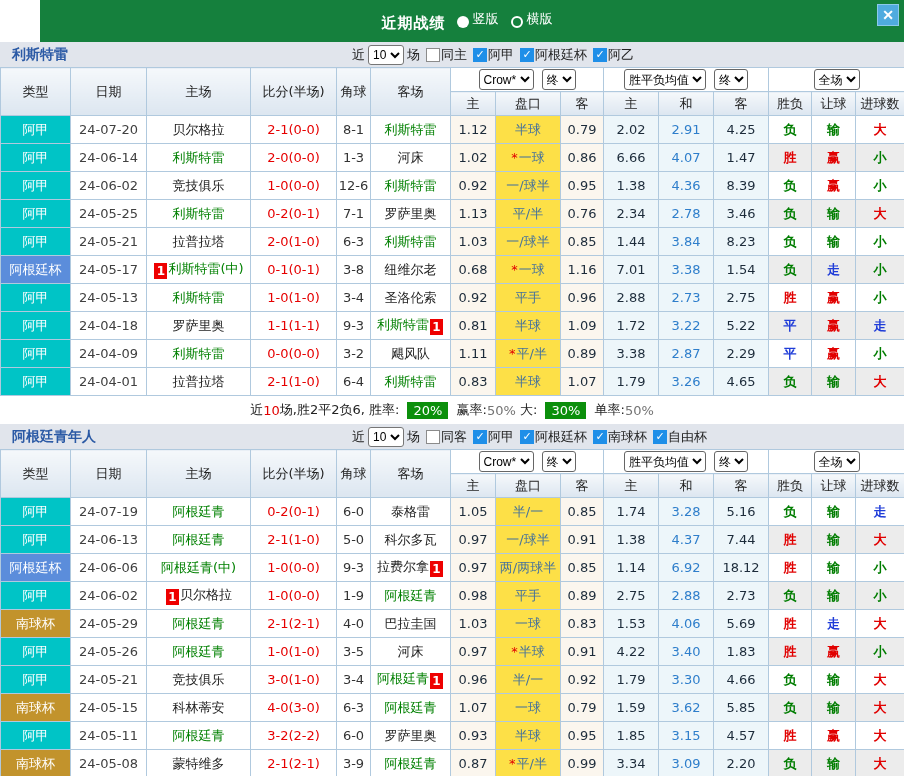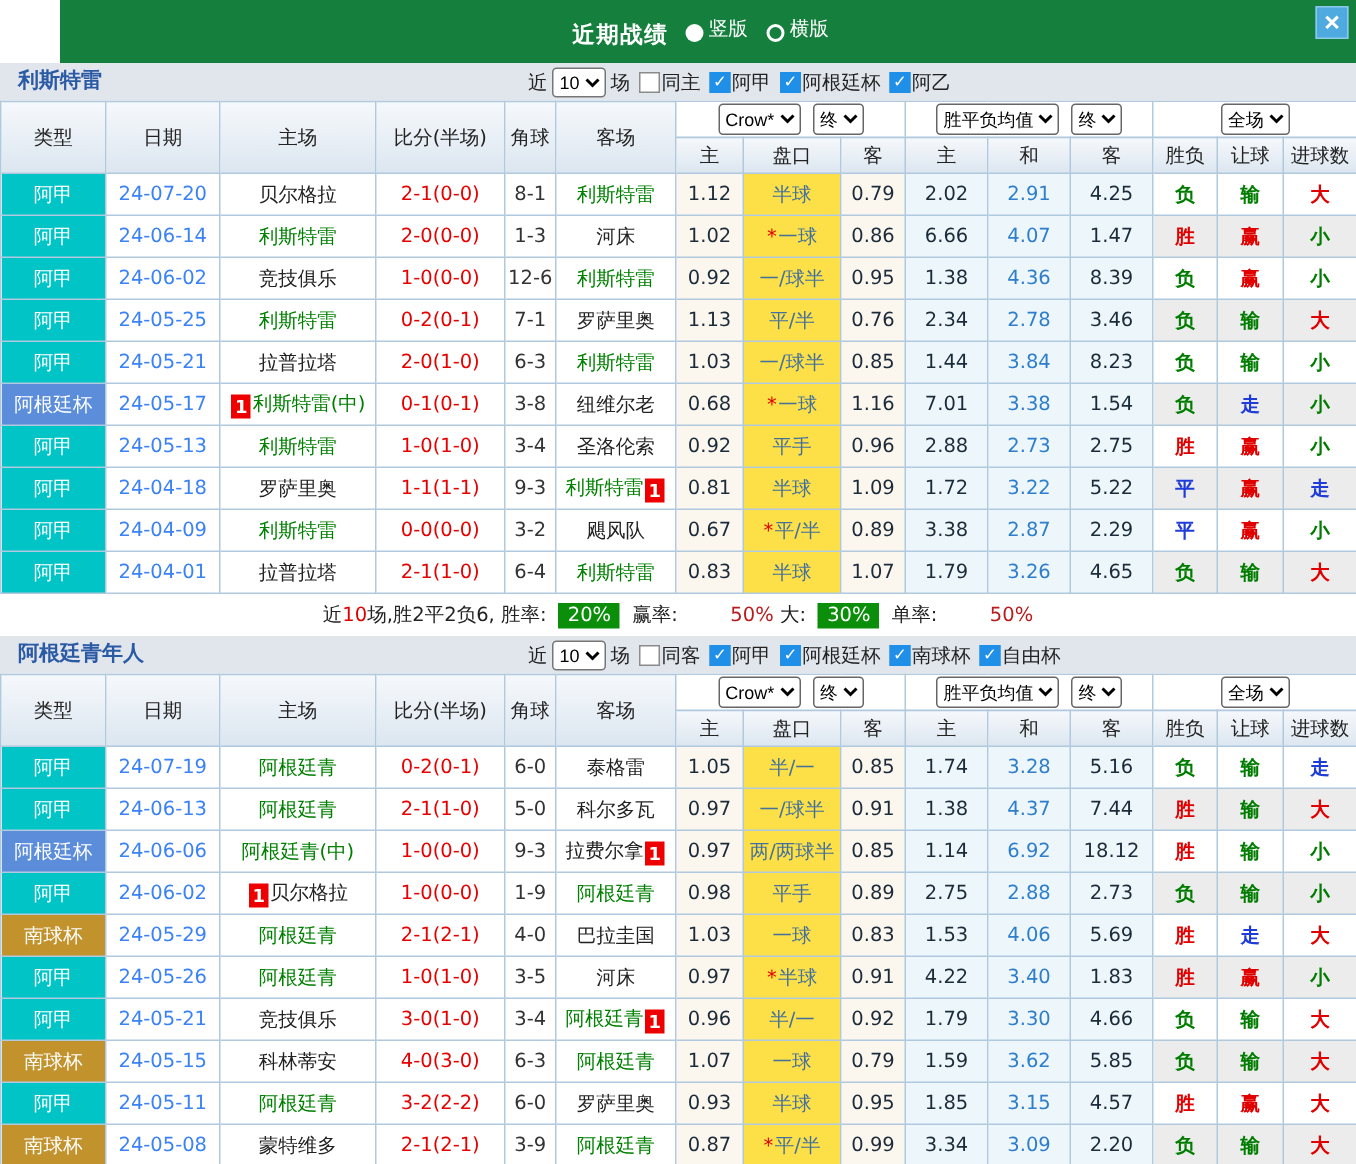--- a/index.html
+++ b/index.html
@@ -28,40 +28,40 @@
   table{border-collapse:collapse;table-layout:fixed;width:904px;}
   td,th{border:1px solid #b0c9de;text-align:center;font-size:13px;font-weight:normal;color:#222;padding:0;overflow:hidden;white-space:nowrap;}
   th{height:23px;background:linear-gradient(#f5f8fb,#dce6f0);}
   td.dd-cell{height:23px;background:#fff;text-decoration:underline;}
   td.dd-cell select{height:21px;font-size:12px;border:1px solid #666;border-radius:3px;background:#fff;margin:0 4px;max-width:95%;}
   tr.data td{height:27px;}
   td.lg{color:#fff;}
   .lg-a{background:#00c4c6;}
   .lg-c{background:#5b8ddb;}
   .lg-s{background:#c2932c;}
-  td.date{color:#3b82f6;}
+  td.date{color:#404040;}
   td.cor{color:#333;}
   td.score span{color:#e60000;}
   td.odds{background:#fbf6ee;color:#1c2b3a;}
   td.hcapc{background:#fde047;color:#44719c;}
   .star{color:#e10000;margin-right:1px;}
   td.avg{background:#edf6fa;color:#1c2b3a;}
   td.avg.mid{color:#2e7ecb;text-align:center;}
   td.res{background:#fff;font-weight:bold;}
   tr.stripe td.res{background:#ececec;}
   .green{color:#008000;}
   .c-red{color:#e10000;}
   .c-green{color:#007d00;}
   .c-blue{color:#1f3cd8;}
   .badge{display:inline-block;background:#ee0000;color:#fff;font-size:12px;font-weight:bold;width:13px;height:16px;line-height:16px;vertical-align:-2px;margin:0 1px;}
 
   
   .summary{height:28px;display:flex;align-items:center;justify-content:center;font-size:13px;color:#222;background:#fff;white-space:pre;}
   .s-red{color:#e10000;}
-  .s-blue{color:#b91c1c;margin-left:35px;}
+  .s-blue{color:#737373;}
   .s-badge{background:#0b8f0b;color:#fff;padding:1px 6px;margin:0 4px;}
 </style>
 </head>
 <body>
 
 <div class="window">
 
   <div class="topbar">
     <div class="title-center">
       <span class="title">近期战绩</span>
@@ -277,21 +277,21 @@
             <td class="res c-red">赢</td>
             <td class="res c-blue">走</td>
           </tr>
           <tr class="data">
             <td class="lg lg-a">阿甲</td>
             <td class="date">24-04-09</td>
             <td><span class="green">利斯特雷</span></td>
             <td class="score"><span>0-0</span><span>(0-0)</span></td>
             <td class="cor">3-2</td>
             <td><span class="">飓风队</span></td>
-            <td class="odds">0.67</td>
+            <td class="odds">1.11</td>
             <td class="hcapc"><span class="star">*</span>平/半</td>
             <td class="odds">0.89</td>
             <td class="avg">3.38</td>
             <td class="avg mid">2.87</td>
             <td class="avg">2.29</td>
             <td class="res c-blue">平</td>
             <td class="res c-red">赢</td>
             <td class="res c-green">小</td>
           </tr>
           <tr class="data stripe">

